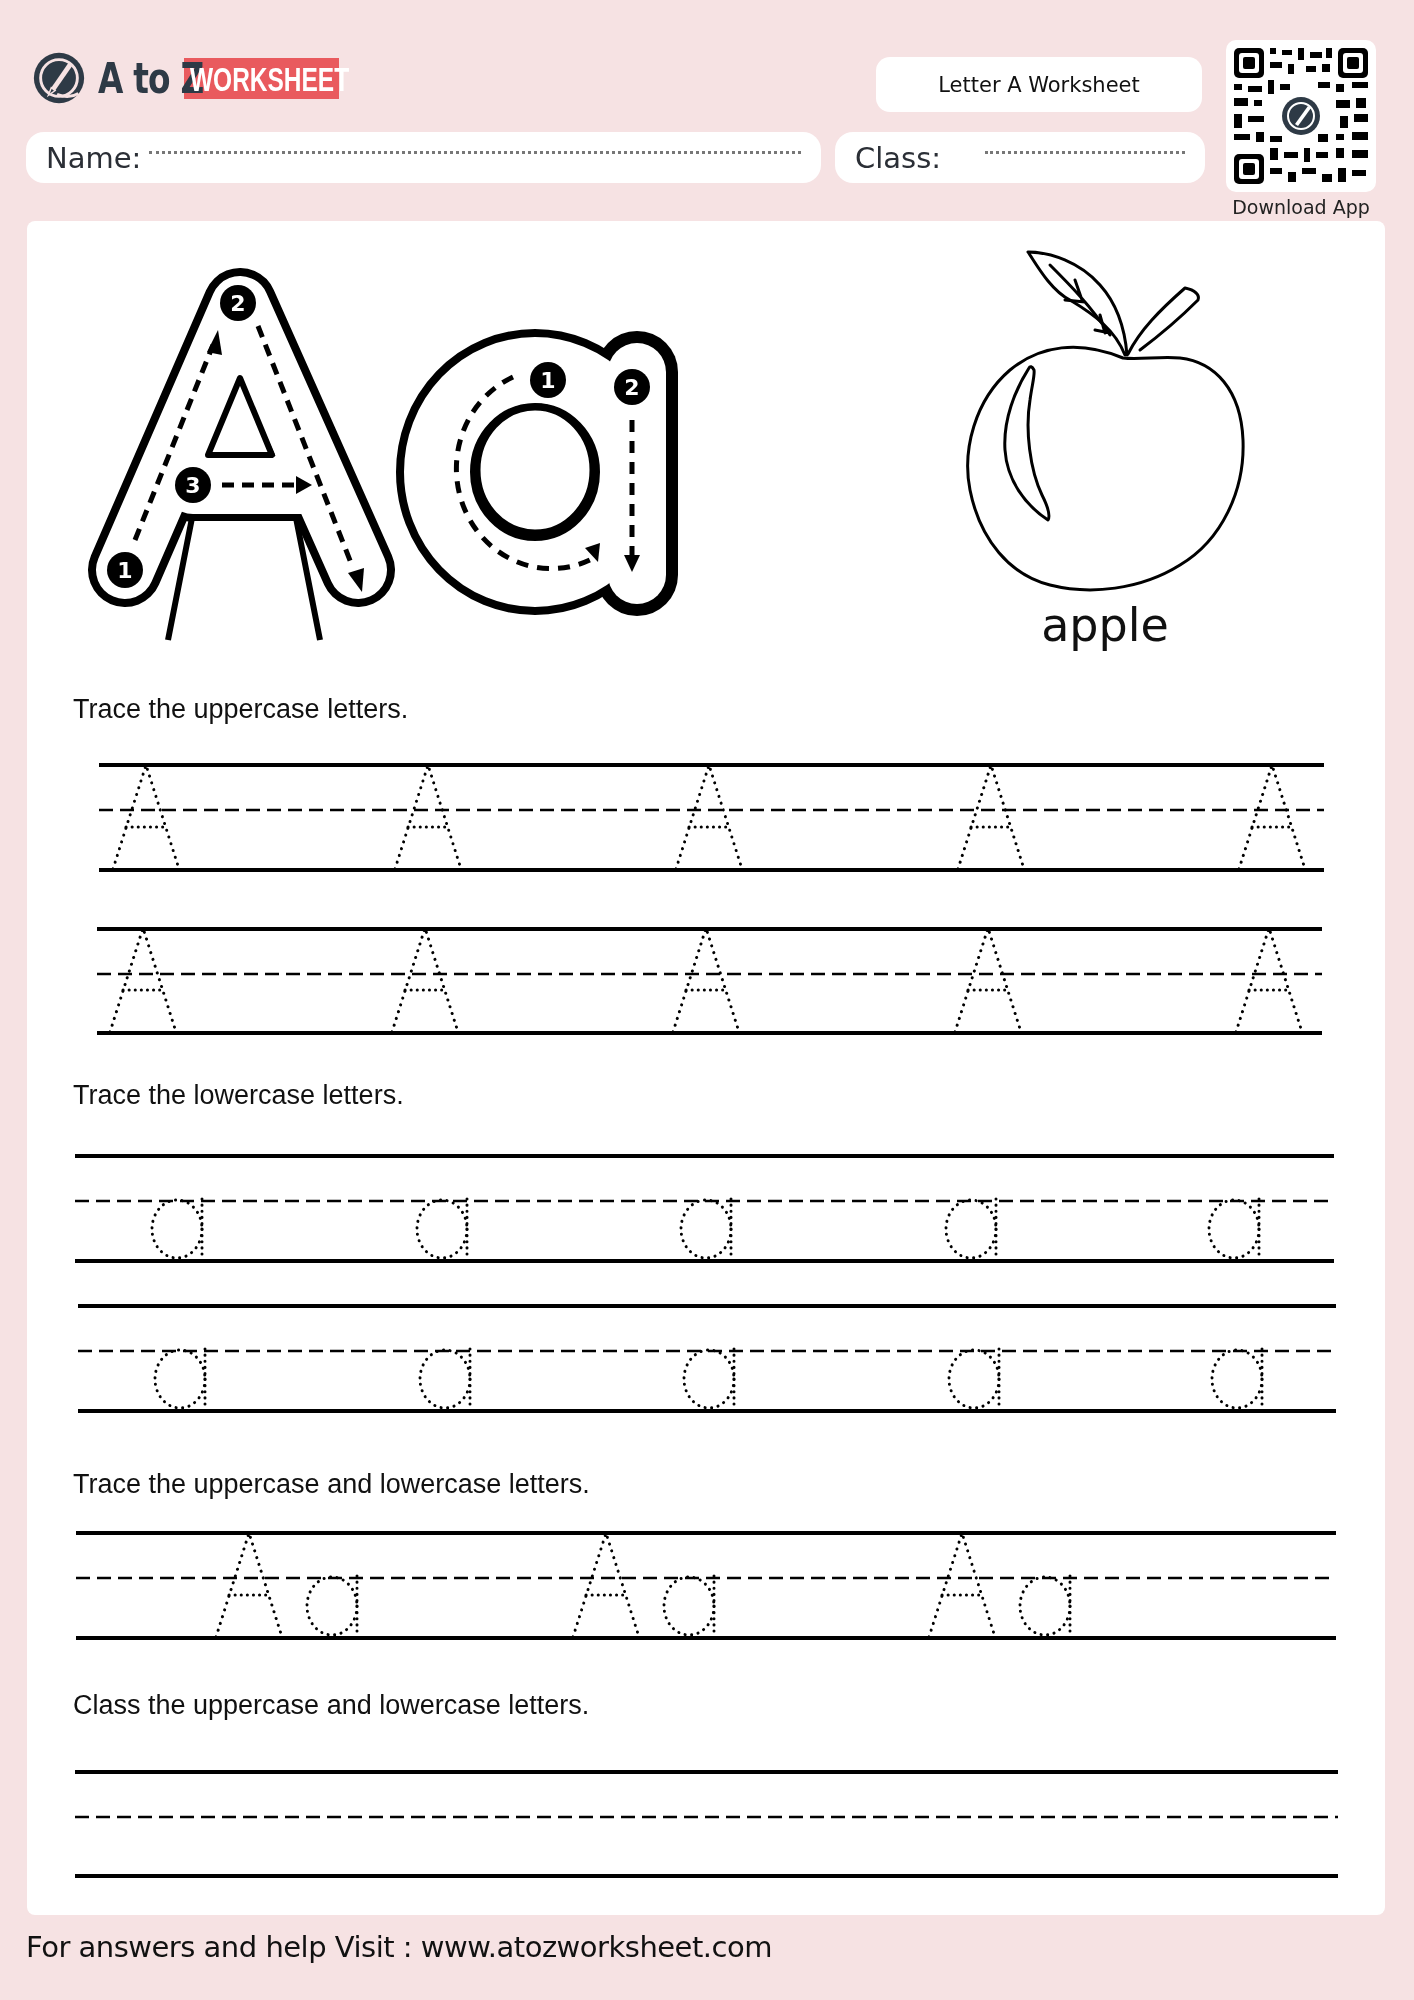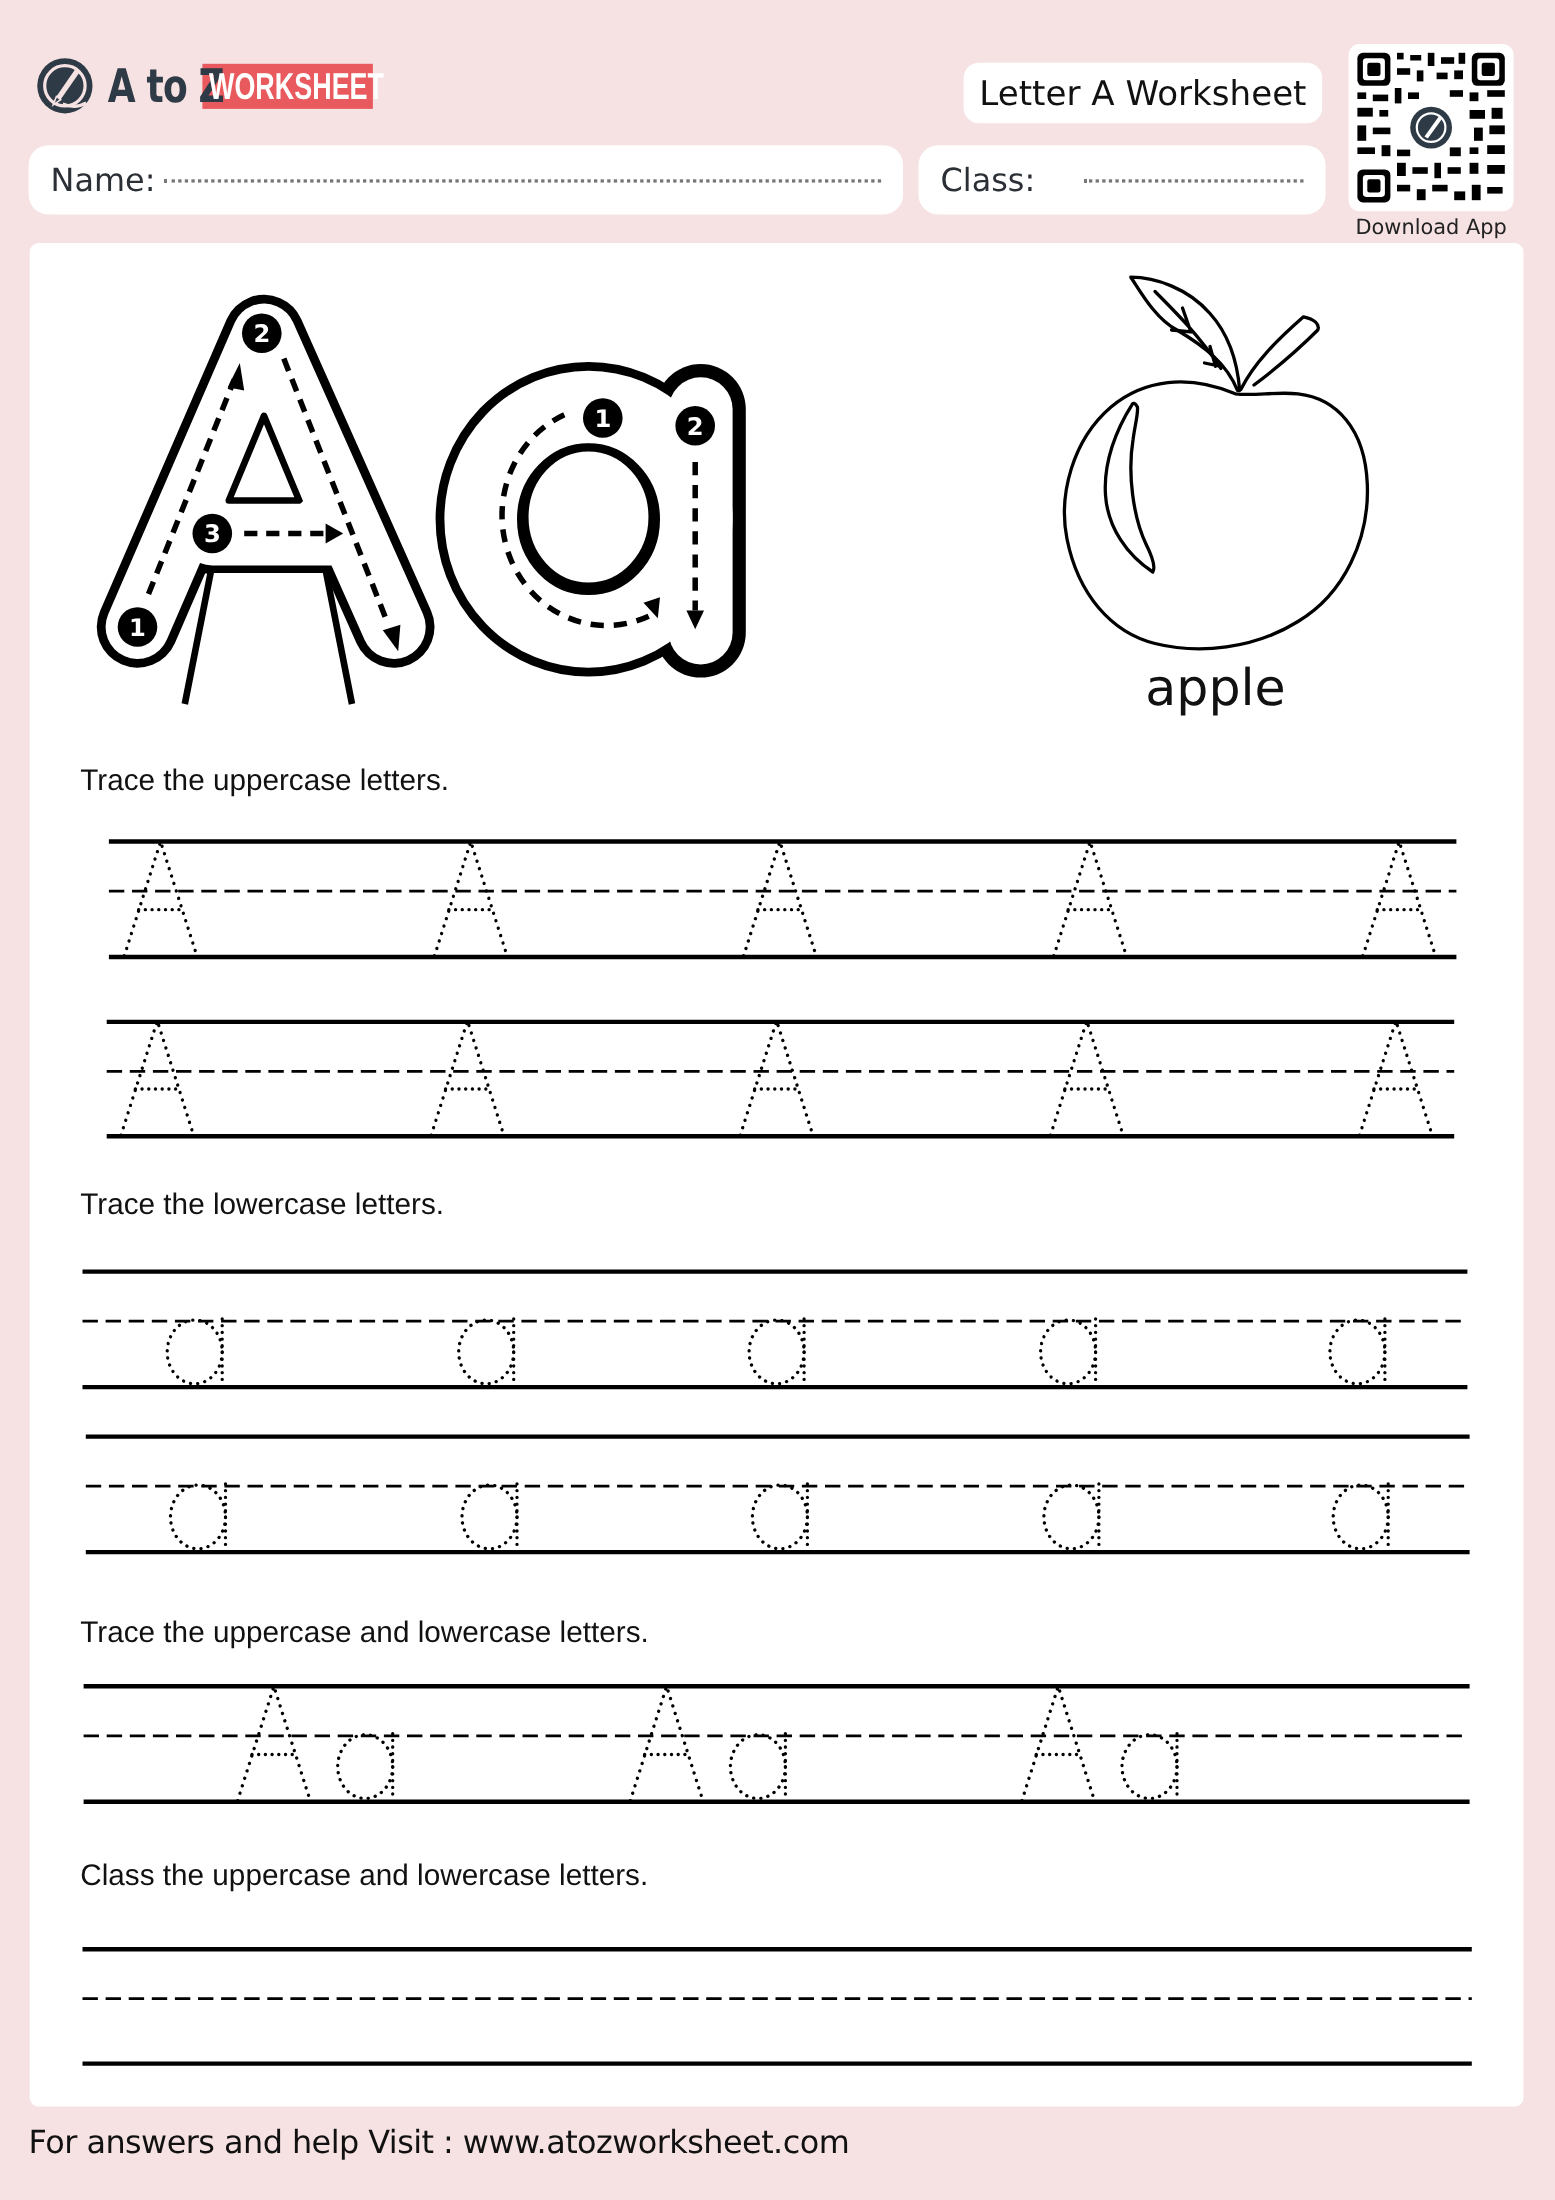--- a/index.html
+++ b/index.html
@@ -9,22 +9,22 @@
     font-family:"Liberation Sans", "DejaVu Sans", sans-serif;
     color:#111;
   }
   .abs { position:absolute; }
   
   .logo { left:30px; top:50px; height:56px; display:flex; align-items:center; }
   .logo-icon { width:58px; height:58px; }
   .logo-atoz { font-family:"DejaVu Sans", sans-serif; font-weight:bold; font-size:42px; color:#2e3a46; margin-left:10px; letter-spacing:-1px; transform:scaleX(0.78); transform-origin:left center; display:inline-block; width:82px; white-space:nowrap; }
   .logo-ws { background:#e95a5e; color:#fff; font-weight:bold; font-size:34px; height:41px; line-height:42px; padding:0 6px; margin-left:4px; white-space:nowrap; display:inline-block; }
   .logo-ws span { display:inline-block; transform:scaleX(0.72); transform-origin:left center; width:143px; }
-  .title-pill { left:876px; top:57px; width:326px; height:55px; background:#fff; border-radius:14px; display:flex; align-items:center; justify-content:center; font-size:31px; font-family:"DejaVu Sans", sans-serif; color:#111; }
-  .field { top:132px; height:63px; background:#fff; border-radius:18px; display:flex; align-items:center; padding:15px 20px; box-sizing:border-box; font-size:29px; font-family:"DejaVu Sans", sans-serif; color:#2b2f36; }
+  .title-pill { left:876px; top:57px; width:326px; height:55px; background:#fff; border-radius:14px; display:flex; align-items:center; justify-content:center; font-size:21px; font-family:"DejaVu Sans", sans-serif; color:#111; }
+  .field { top:132px; height:51px; background:#fff; border-radius:18px; display:flex; align-items:center; padding:15px 20px; box-sizing:border-box; font-size:29px; font-family:"DejaVu Sans", sans-serif; color:#2b2f36; }
   .field-name { left:26px; width:795px; }
   .field-class { left:835px; width:370px;gap:36px; }
   .field .dots { flex:1; margin-left:8px; align-self:flex-end; margin-bottom:14px; border-bottom:3px dotted #777; }
   .qr { left:1226px; top:40px; width:150px; height:152px; background:#fff; border-radius:10px; }
   .qr-label { left:1226px; top:196px; width:150px; text-align:center; font-size:19px; font-family:"DejaVu Sans", sans-serif; color:#222; }
   
   .card { left:27px; top:221px; width:1358px; height:1694px; background:#fff; border-radius:8px; }
   .heading { font-size:27px; font-family:Liberation Sans, sans-serif; color:#111; left:73px; }
   .apple-word { left:1000px; top:598px; width:210px; text-align:center; font-size:46px; font-family:"DejaVu Sans", sans-serif; color:#111; }
   .footer { left:26px; top:1930px; font-size:29px; font-family:"DejaVu Sans", sans-serif; color:#111; letter-spacing:-0.5px; }

